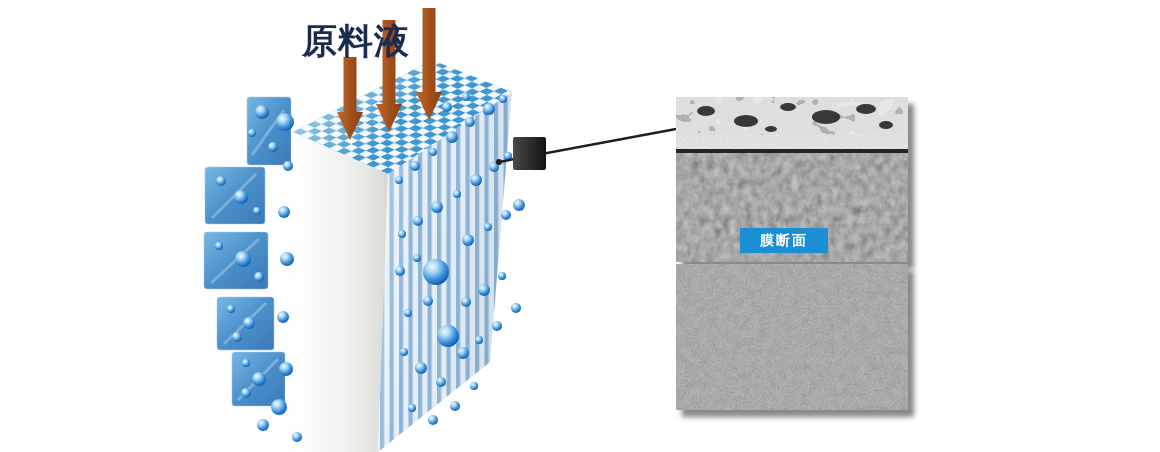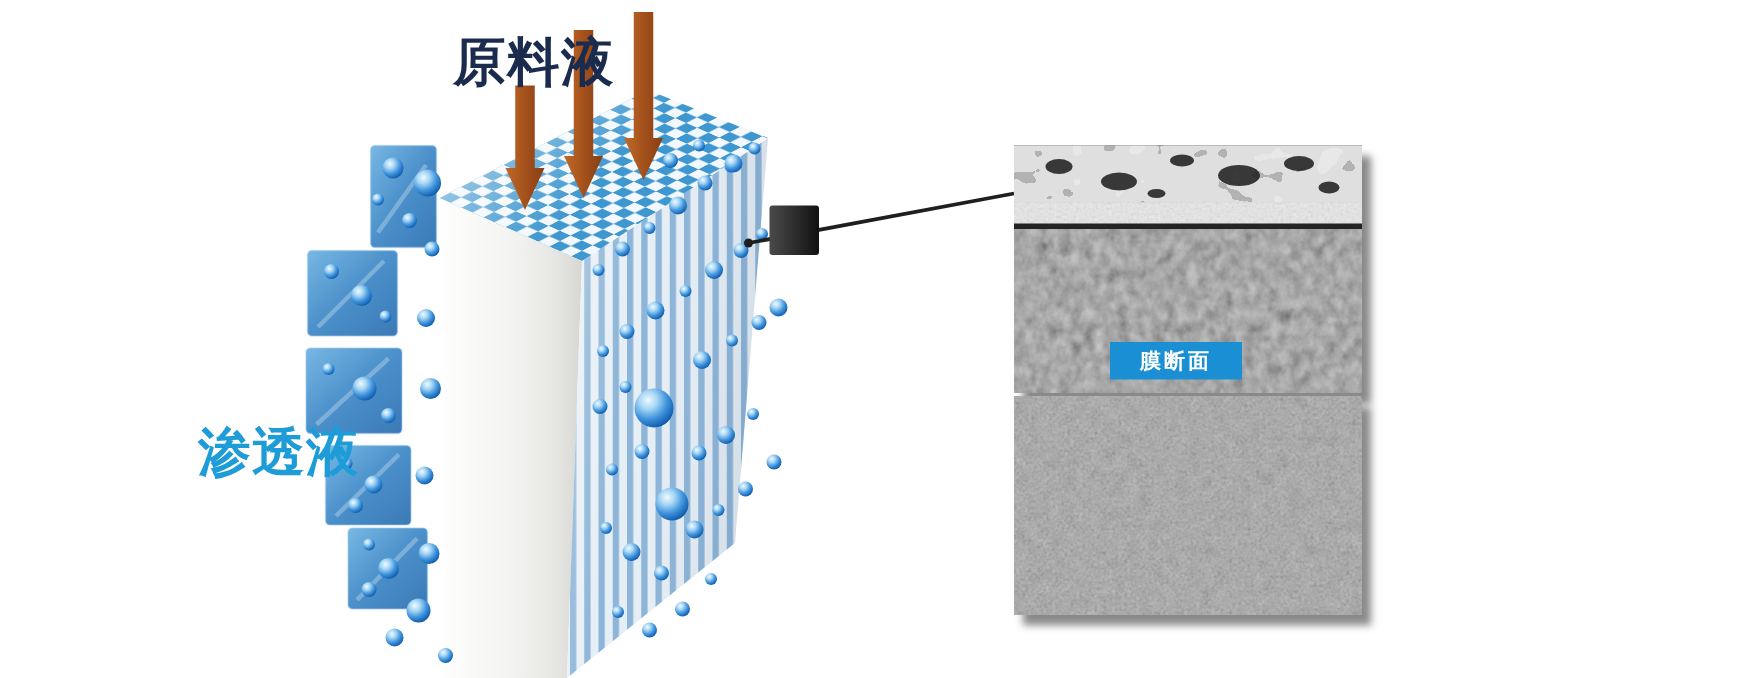--- a/index.html
+++ b/index.html
@@ -183,21 +183,20 @@
     </g>
 
     <g>
       <line x1="499" y1="162" x2="676" y2="129" stroke="#1f1f1f" stroke-width="2.5"></line>
       <circle cx="499" cy="162" r="3" fill="#1f1f1f"></circle>
       <rect x="513" y="137" width="33" height="33" rx="2" fill="url(#markerGrad)"></rect>
     </g>
   </svg>
 
   <div class="label label-feed">原料液</div>
-  <div class="label label-permeate">渗透液</div>
 
   <div class="sem sem-top">
     <svg width="232" height="165" viewBox="0 0 232 165">
       <defs>
         <filter id="nzBlob" x="0%" y="0%" width="100%" height="100%">
           <feTurbulence type="fractalNoise" baseFrequency="0.055 0.075" numOctaves="2" seed="19"></feTurbulence>
           <feColorMatrix type="matrix" values="0.33 0.33 0.33 0 0 0.33 0.33 0.33 0 0 0.33 0.33 0.33 0 0 0 0 0 0 1"></feColorMatrix>
           <feComponentTransfer>
             <feFuncR type="discrete" tableValues="0 0.3 0.85 1 1"></feFuncR>
             <feFuncG type="discrete" tableValues="0 0.3 0.85 1 1"></feFuncG>

